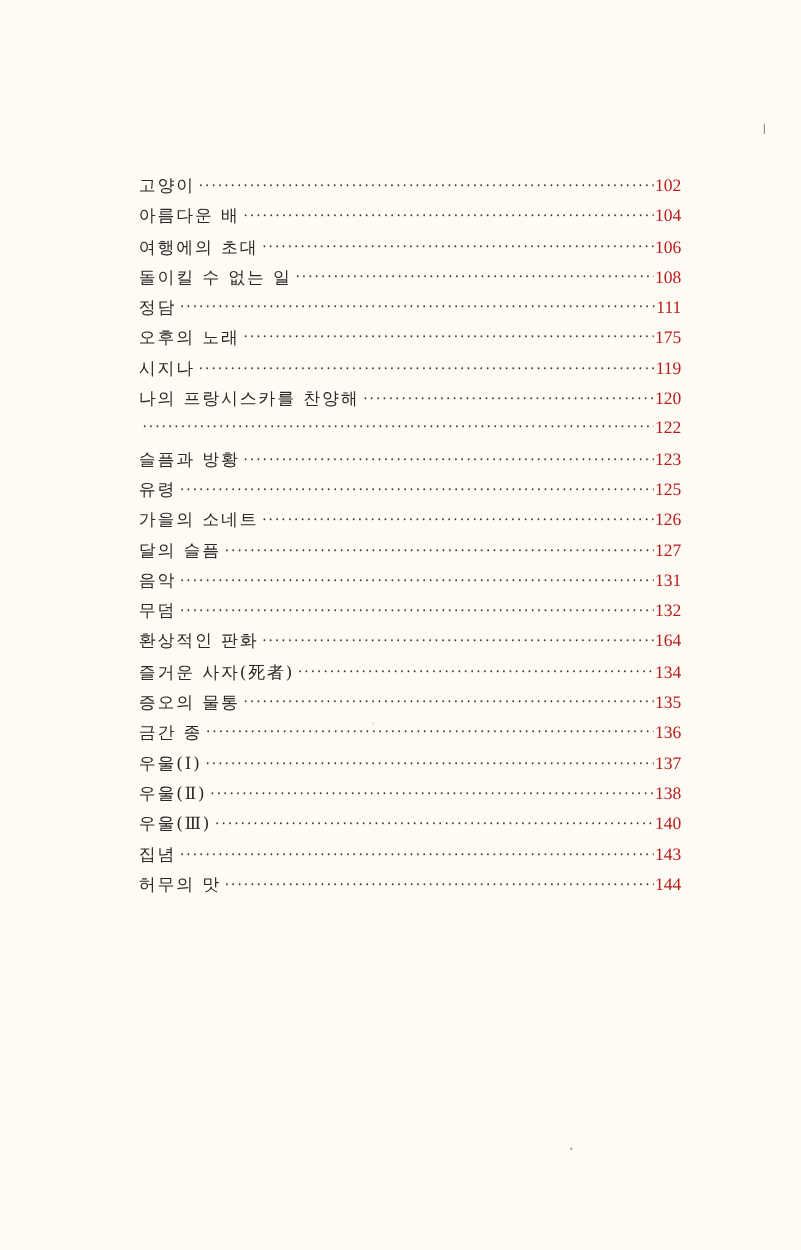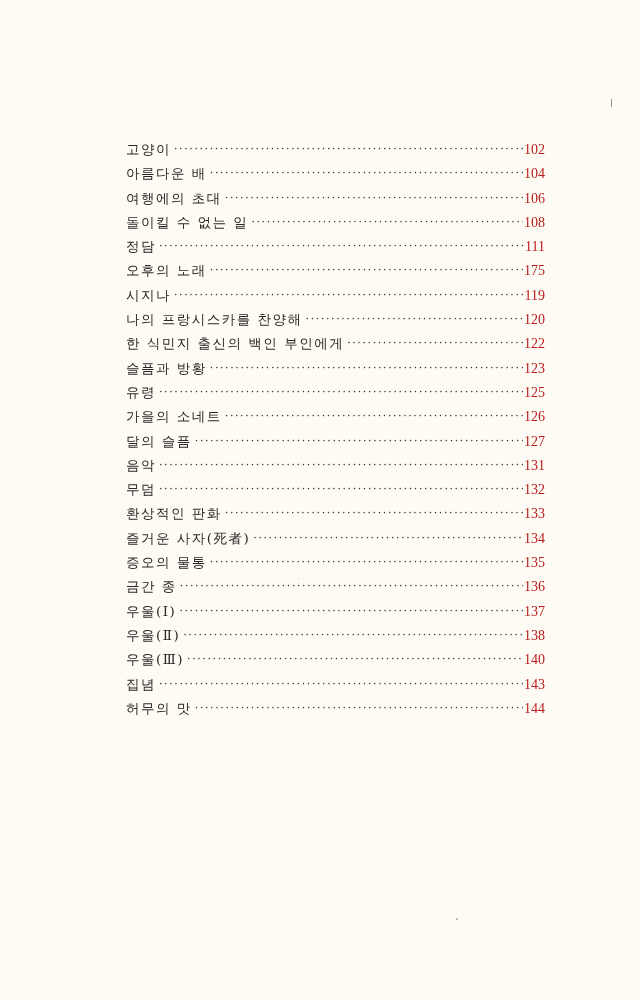--- a/index.html
+++ b/index.html
@@ -30,21 +30,20 @@
       padding: 0;
       list-style: none;
     }
     .toc-row {
       display: flex;
       align-items: baseline;
       height: 24.3px;
       font-size: 13.5px;
       line-height: 24.3px;
       white-space: nowrap;
-      margin-left: 15px;
     }
     .toc-title {
       flex: 0 0 auto;
       letter-spacing: 1.5px;
       color: #2b2724;
     }
     .toc-leader {
       flex: 1 1 auto;
       overflow: hidden;
       margin: 0 1px 0 3px;
@@ -121,21 +120,20 @@
         <span class="toc-title">시지나</span>
         <span class="toc-leader"></span>
         <span class="toc-page">119</span>
       </li>
     <li class="toc-row">
         <span class="toc-title">나의 프랑시스카를 찬양해</span>
         <span class="toc-leader"></span>
         <span class="toc-page">120</span>
       </li>
     <li class="toc-row">
-        <span class="toc-title">한 식민지 출신의 백인 부인에게</span>
         <span class="toc-leader"></span>
         <span class="toc-page">122</span>
       </li>
     <li class="toc-row">
         <span class="toc-title">슬픔과 방황</span>
         <span class="toc-leader"></span>
         <span class="toc-page">123</span>
       </li>
     <li class="toc-row">
         <span class="toc-title">유령</span>
@@ -158,21 +156,21 @@
         <span class="toc-page">131</span>
       </li>
     <li class="toc-row">
         <span class="toc-title">무덤</span>
         <span class="toc-leader"></span>
         <span class="toc-page">132</span>
       </li>
     <li class="toc-row">
         <span class="toc-title">환상적인 판화</span>
         <span class="toc-leader"></span>
-        <span class="toc-page">133</span>
+        <span class="toc-page">164</span>
       </li>
     <li class="toc-row">
         <span class="toc-title">즐거운 사자(死者)</span>
         <span class="toc-leader"></span>
         <span class="toc-page">134</span>
       </li>
     <li class="toc-row">
         <span class="toc-title">증오의 물통</span>
         <span class="toc-leader"></span>
         <span class="toc-page">135</span>

